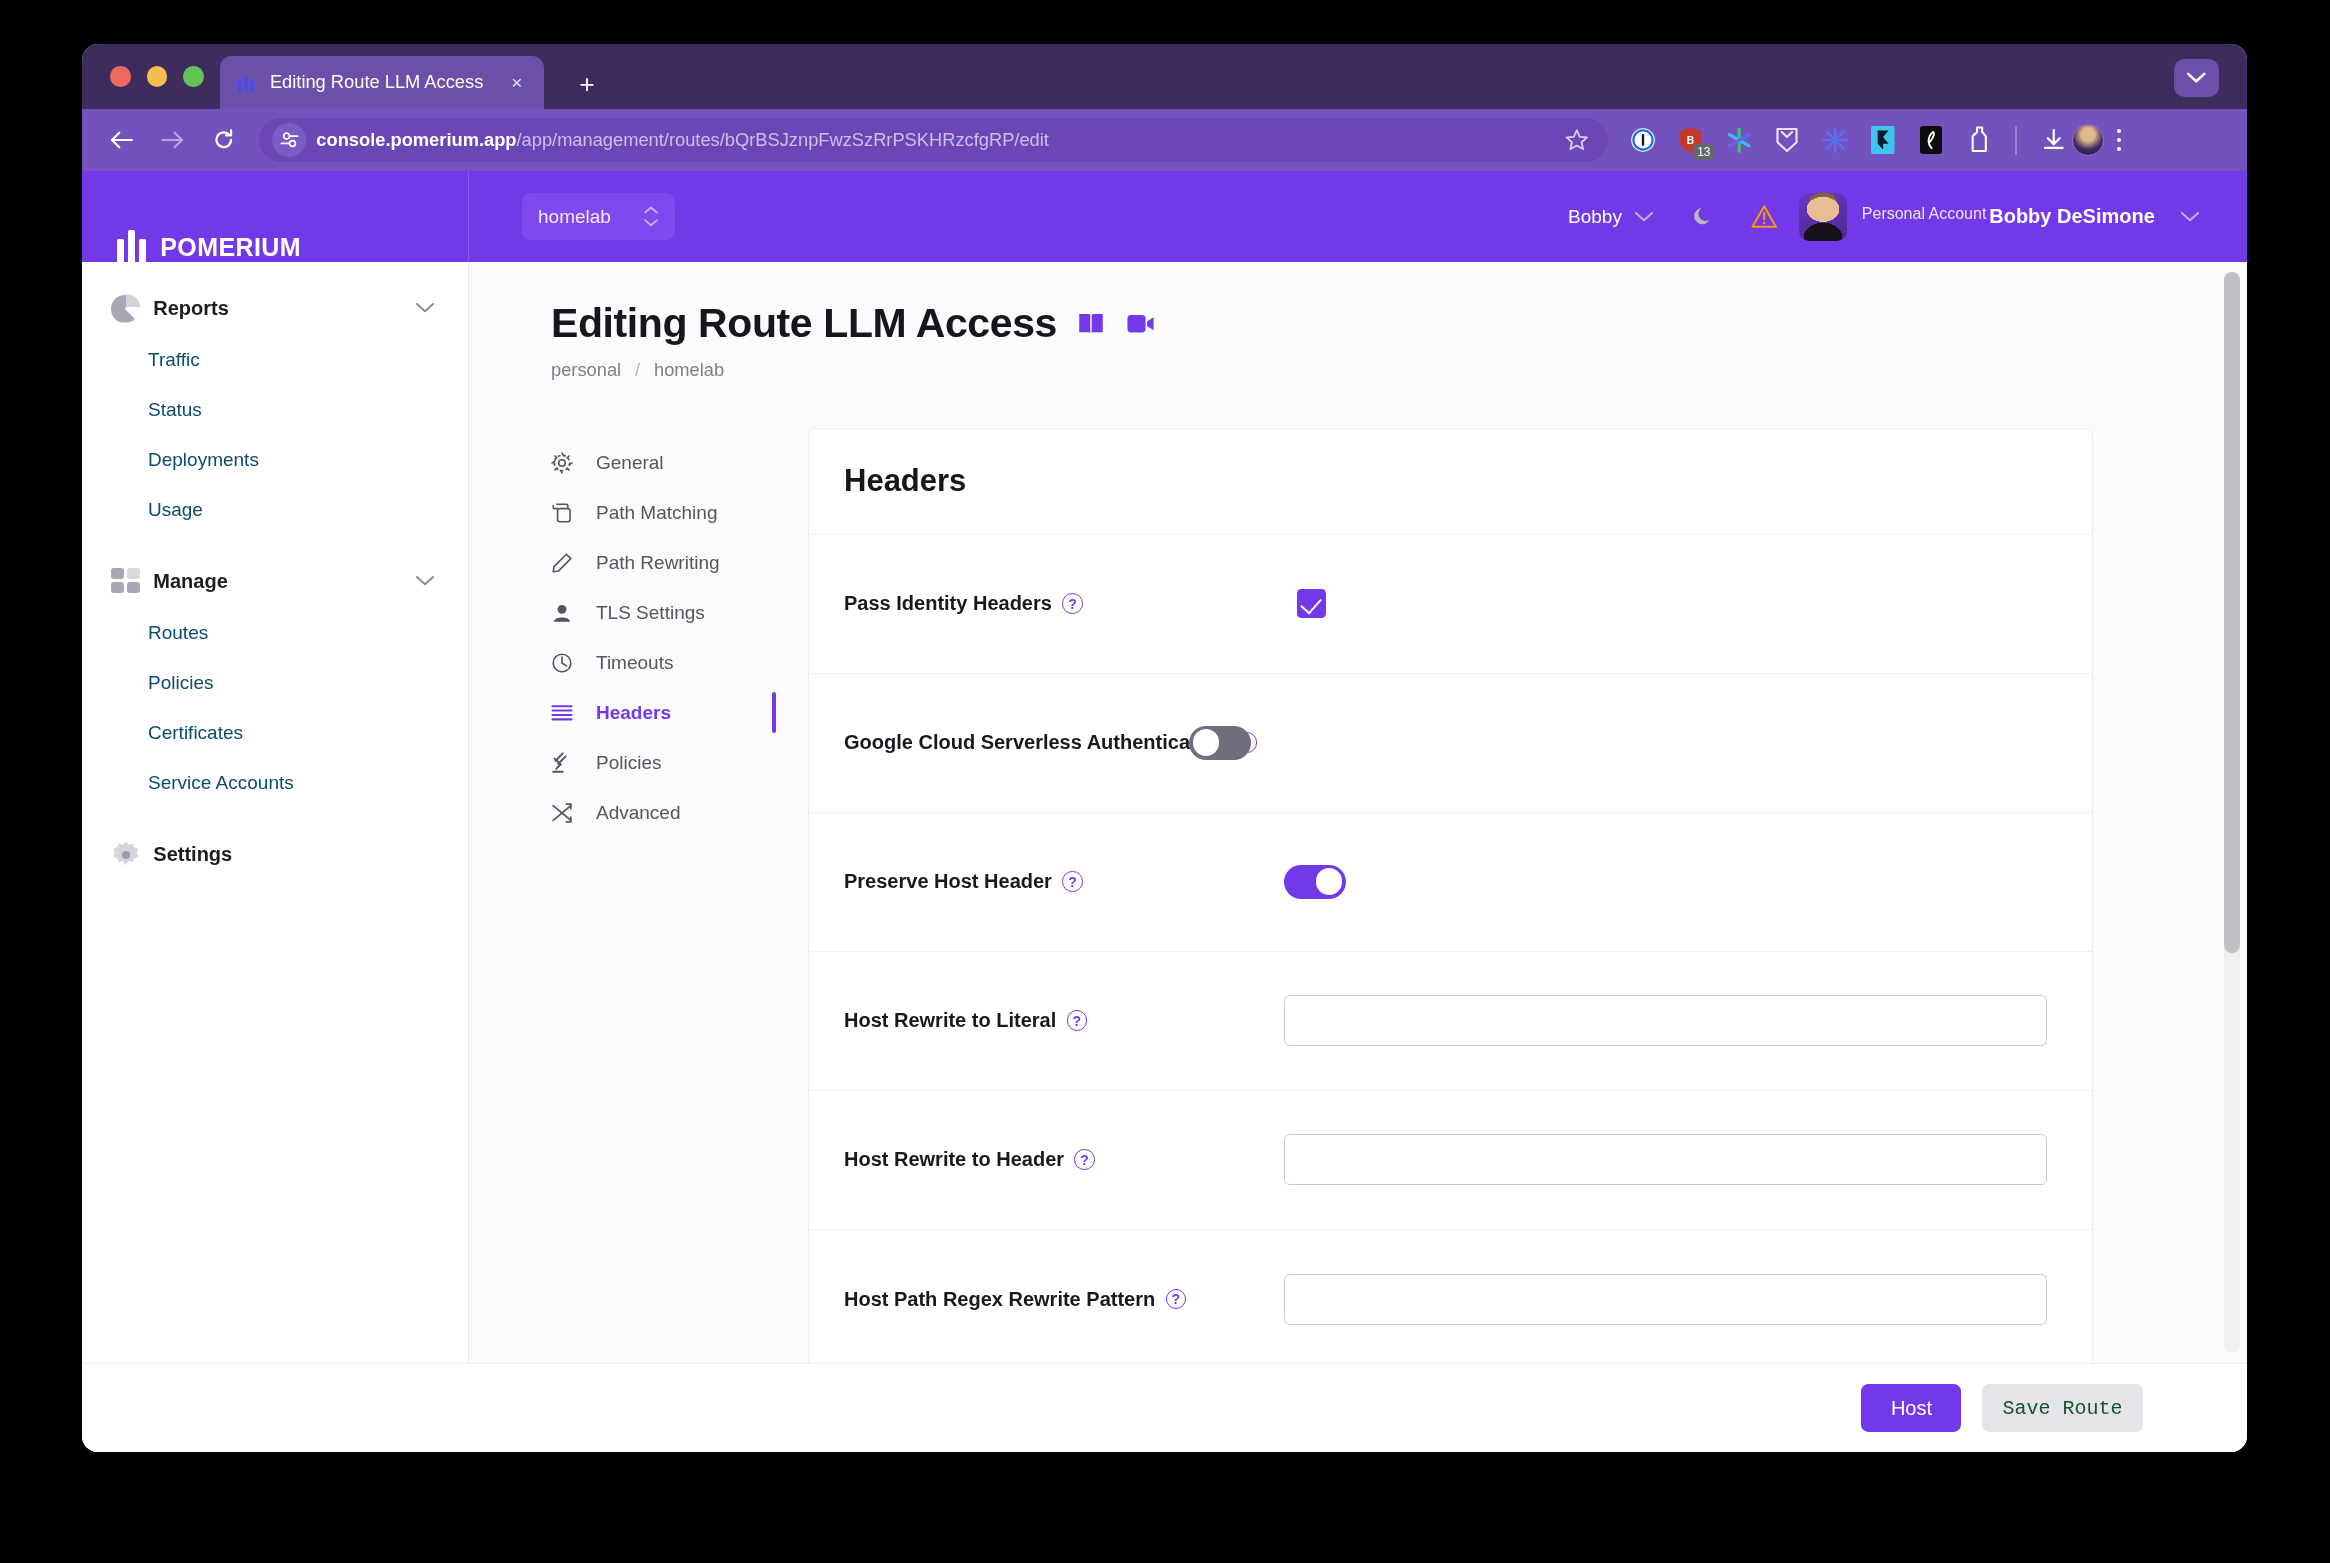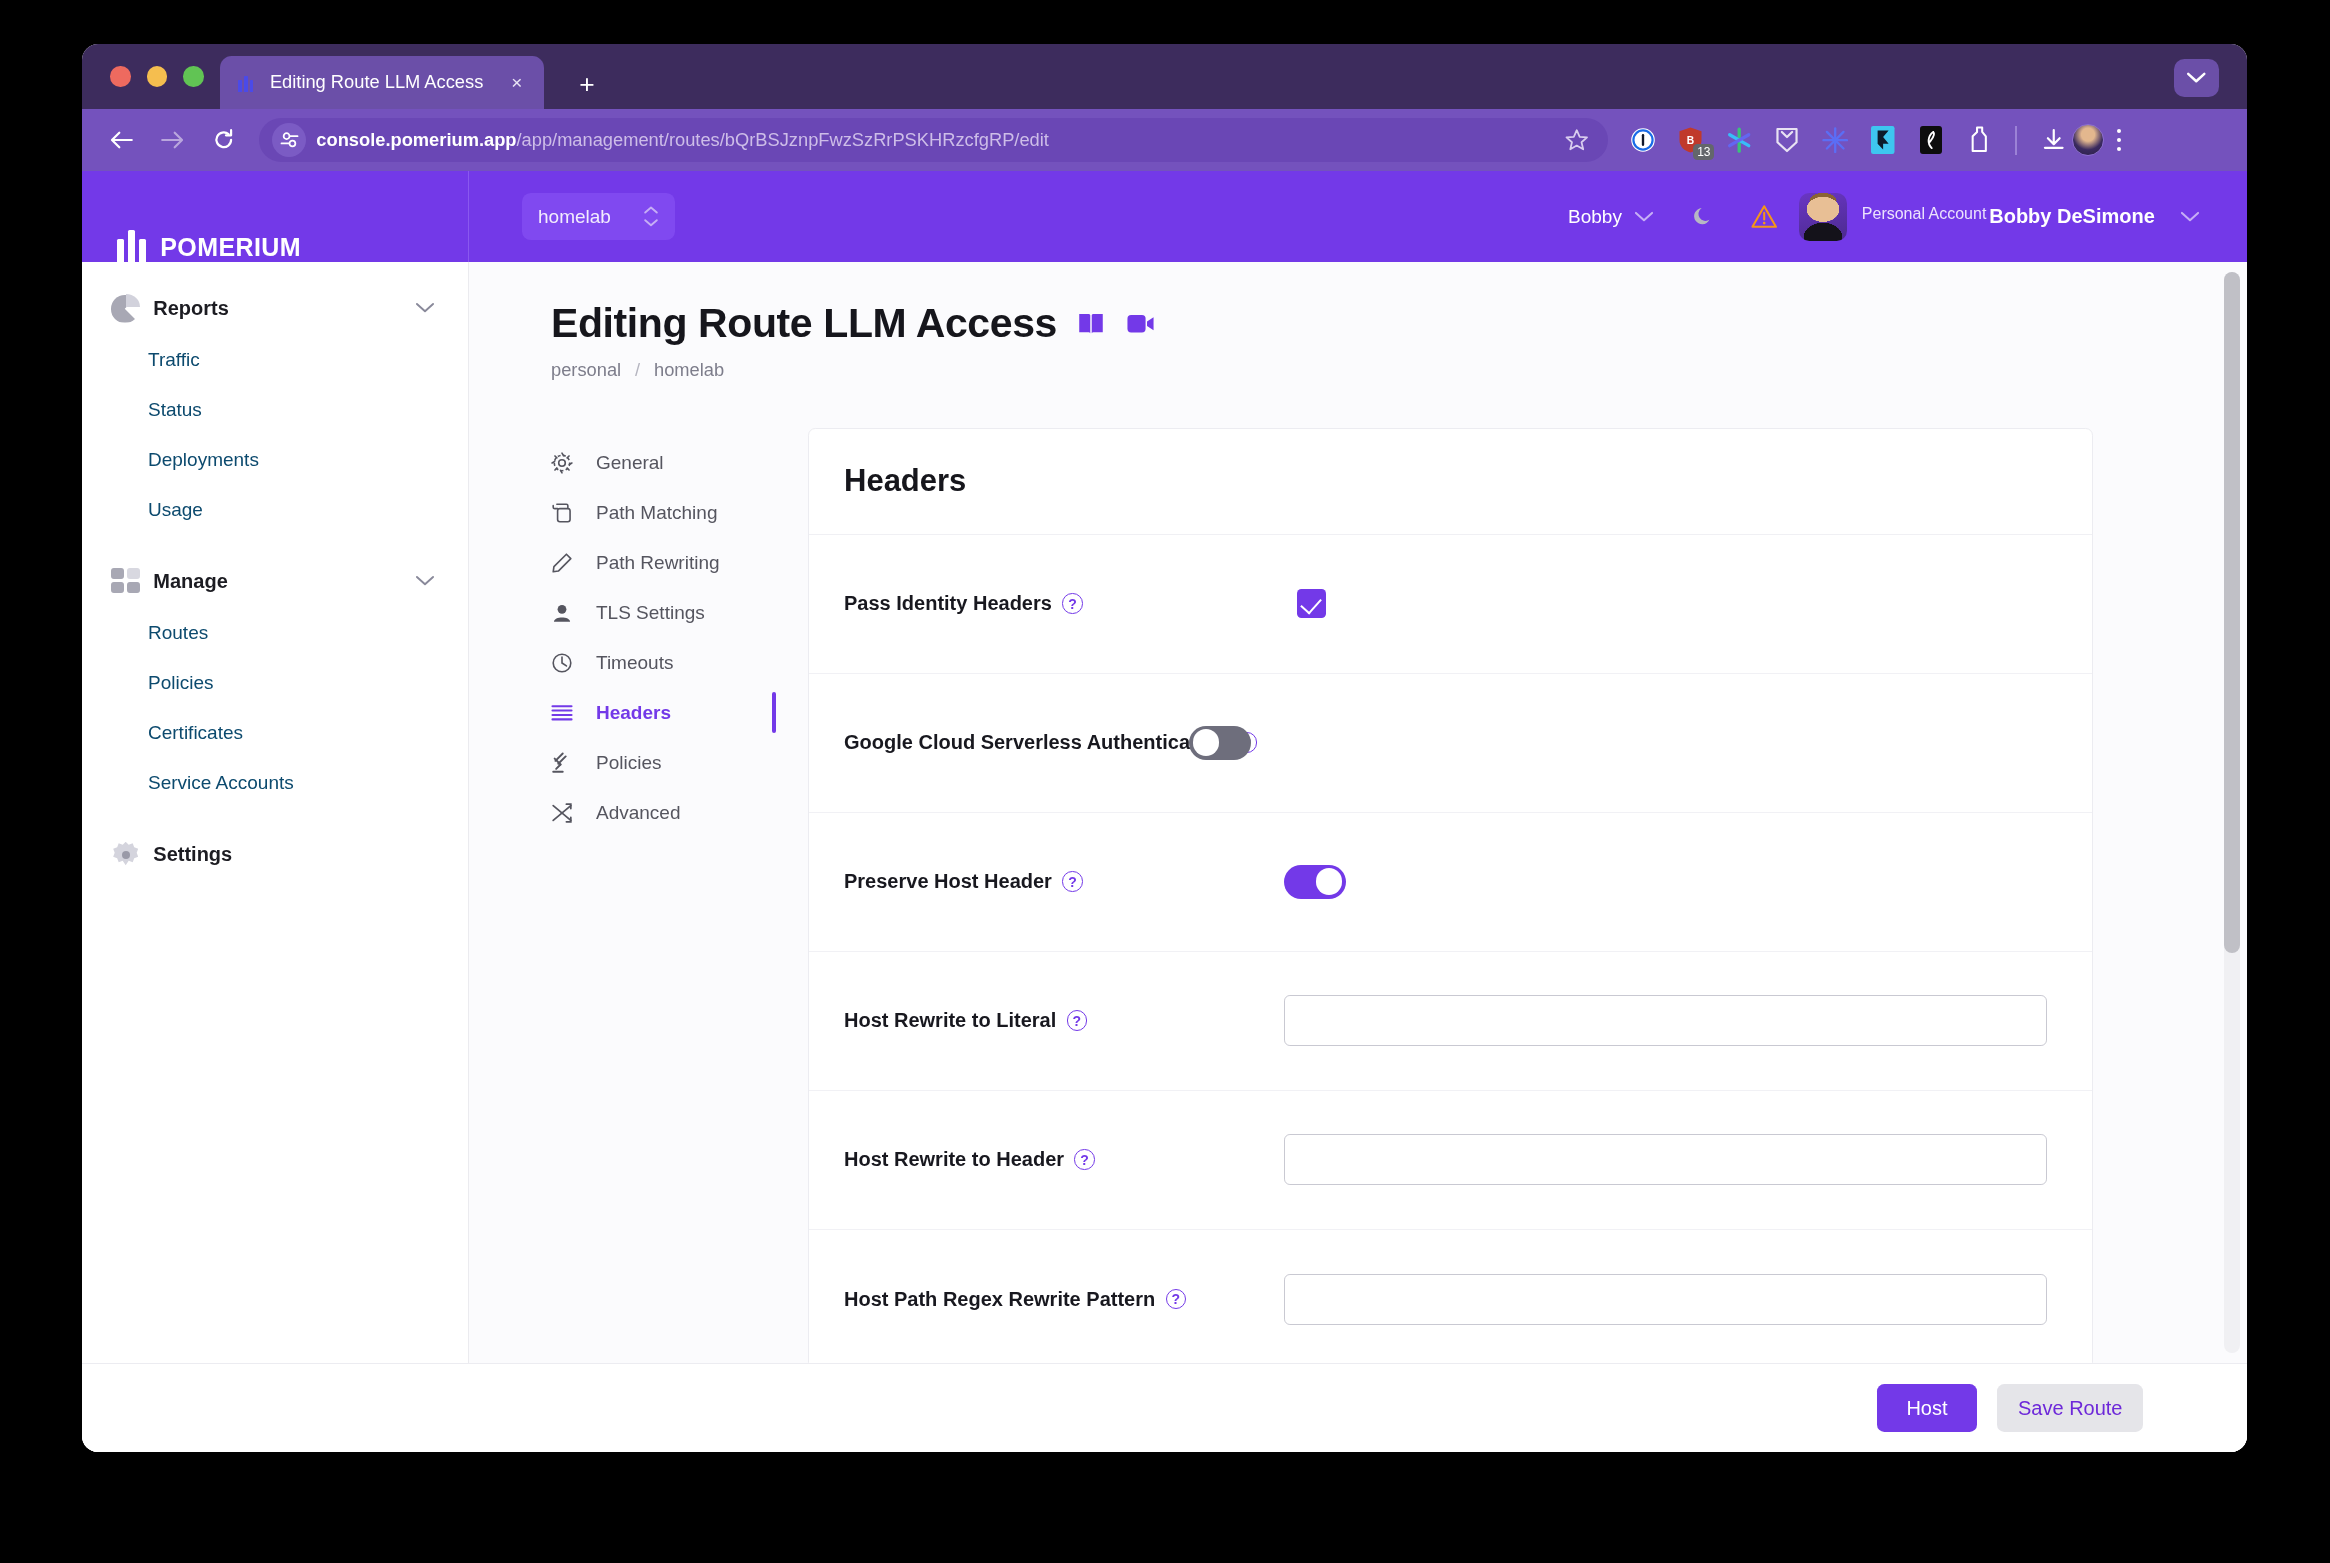--- a/index.html
+++ b/index.html
@@ -351,21 +351,21 @@
     display: flex; align-items: center; justify-content: flex-end;
     padding-right: 104px; gap: 20.5px;
   }
   .btn {
     height: 48px; min-width: 100px;
     border-radius: 7.3px; border: none;
     font-size: 20px; font-family: "Liberation Sans", sans-serif;
     padding: 0 20.5px;
   }
   .btn.primary { background: #7339e8; color: #ffffff; }
-  .btn.disabled { background: #e5e5e9; color: #6d28d9; }
+  .btn.disabled { background: #e5e5e9; color: #14532d; font-family: Liberation Mono, monospace; }
 
   svg { display: block; }
 </style>
 </head>
 <body>
 
 <div id="browser-window">
 
   <div id="title-bar">
     <div class="traffic-lights">

